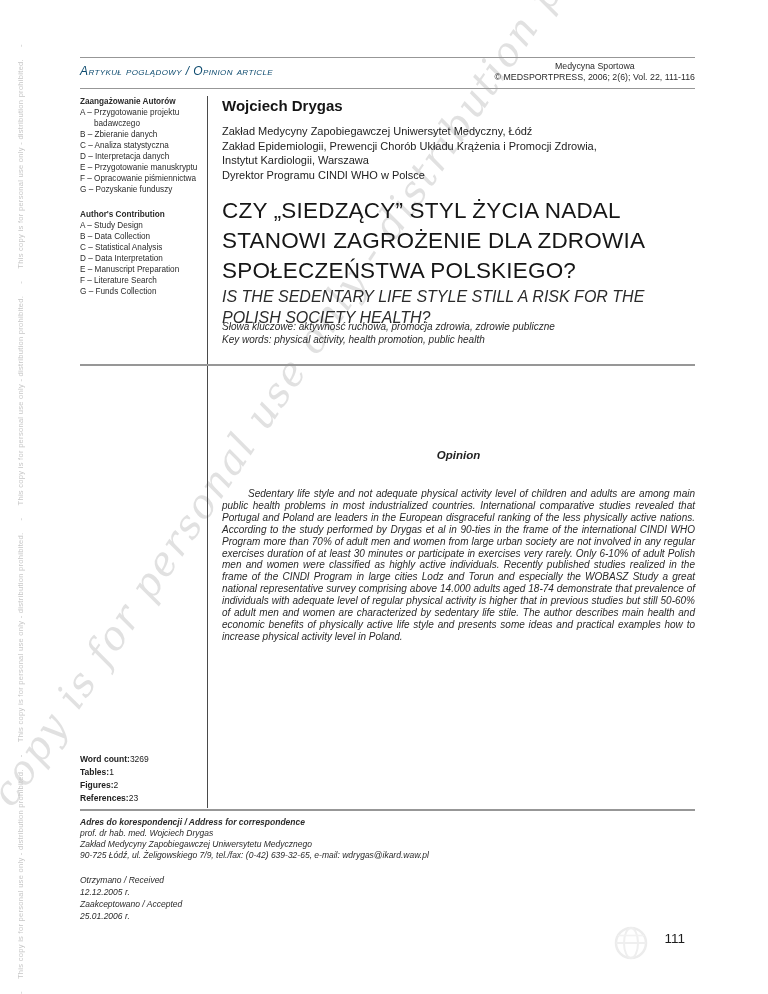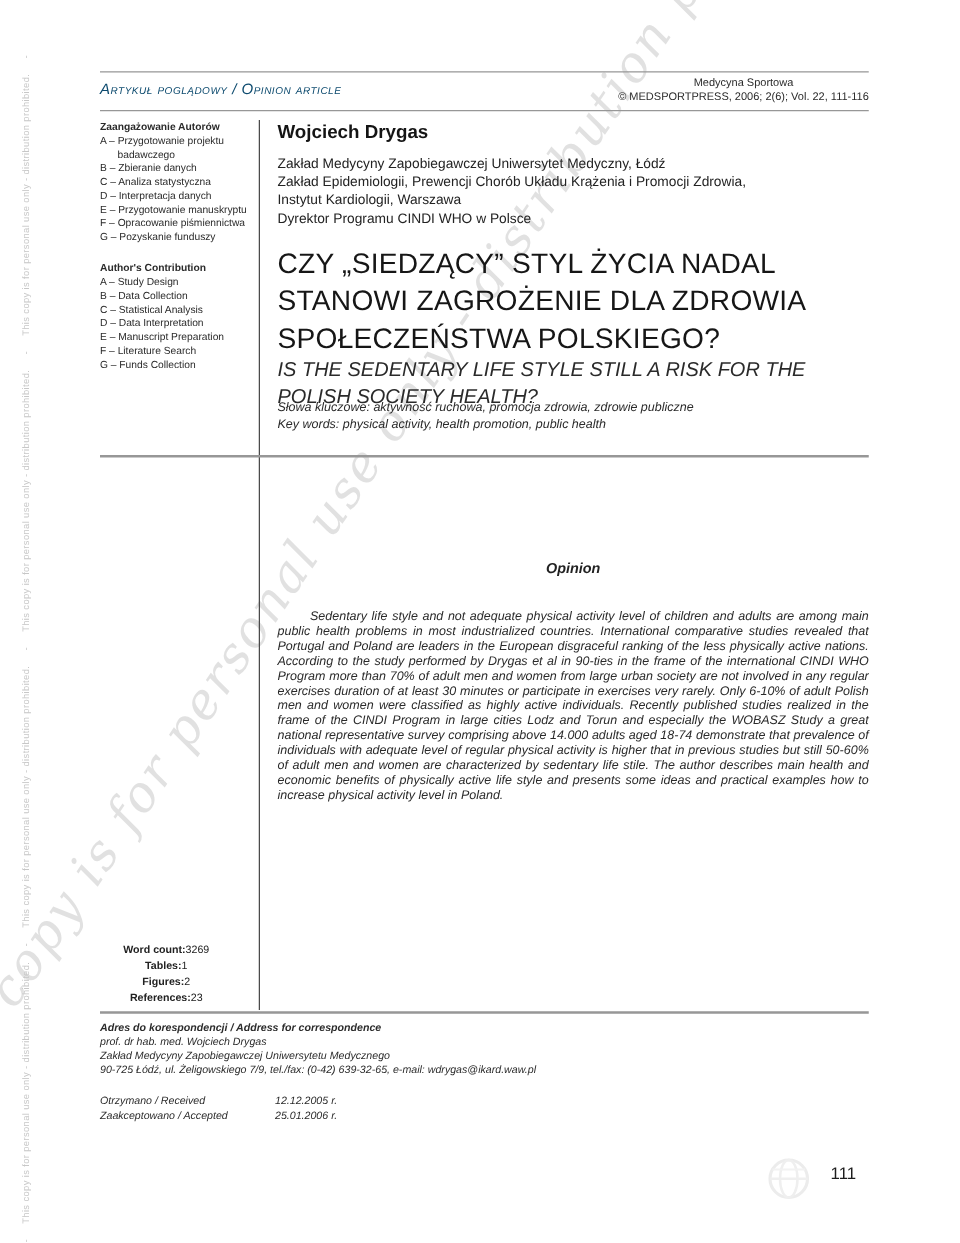--- a/index.html
+++ b/index.html
@@ -22,21 +22,21 @@
   .hdr-right{position:absolute;right:73px;top:61px;text-align:center;font-size:8.8px;
              line-height:11px;color:#2b2b2b;z-index:1;}
   
   .sidebar{position:absolute;left:80px;top:96px;width:126px;font-size:8.2px;line-height:11px;
            color:#2b2b2b;z-index:1;}
   .sb-title{font-weight:bold;}
   .sb-item{padding-left:14px;text-indent:-14px;}
   .sb-gap{height:14px;}
   .vdivider{position:absolute;left:207px;top:96px;width:1px;height:712px;background:#4a4a4a;z-index:1;}
   .stats{position:absolute;left:80px;top:753px;width:106px;font-size:8.5px;line-height:13px;z-index:1;}
-  .stat-row{display:flex;justify-content:center;}
+  .stat-row{display:flex;justify-content:flex-start;}
   .stat-label{font-weight:bold;}
   
   .author{position:absolute;left:222px;top:97px;font-size:15px;font-weight:bold;color:#141414;z-index:1;}
   .affil{position:absolute;left:222px;top:124px;width:473px;font-size:11px;line-height:14.5px;color:#232323;z-index:1;}
   .title-pl{position:absolute;left:222px;top:196px;width:480px;font-size:22.5px;line-height:30px;
             color:#161616;letter-spacing:.2px;z-index:1;}
   .title-en{position:absolute;left:222px;top:286px;width:480px;font-size:16px;line-height:21px;
             font-style:italic;color:#2a2a2a;z-index:1;}
   .keywords{position:absolute;left:222px;top:321px;width:473px;font-size:10px;line-height:12.5px;
             font-style:italic;color:#2a2a2a;z-index:1;}
@@ -44,21 +44,21 @@
   .summary-title{position:absolute;left:222px;top:449px;width:473px;text-align:center;
                  font-size:11.5px;font-weight:bold;font-style:italic;color:#222;z-index:1;}
   .summary-text{position:absolute;left:222px;top:488px;width:473px;font-size:10px;line-height:11.9px;
                 font-style:italic;text-align:justify;text-indent:26px;color:#2a2a2a;z-index:1;}
   
   .addr{position:absolute;left:80px;top:817px;width:500px;font-size:8.5px;line-height:11px;
         font-style:italic;color:#2b2b2b;z-index:1;}
   .addr-title{font-weight:bold;}
   .recv{position:absolute;left:80px;top:874px;font-size:8.5px;line-height:12px;font-style:italic;
         color:#2b2b2b;z-index:1;}
-  .recv-row{display:flex;}
+  .recv-row{display:flex;flex-direction:column;}
   .recv-row .lab{width:140px;}
   .page-num{position:absolute;right:83px;top:931px;font-size:13.5px;color:#1d1d1d;z-index:1;}
   .globe{position:absolute;left:612px;top:924px;z-index:1;}
 </style>
 </head>
 <body>
 
 <div class="page">
 
   <div class="watermark">This copy is for personal use only - distribution prohibited.</div>

